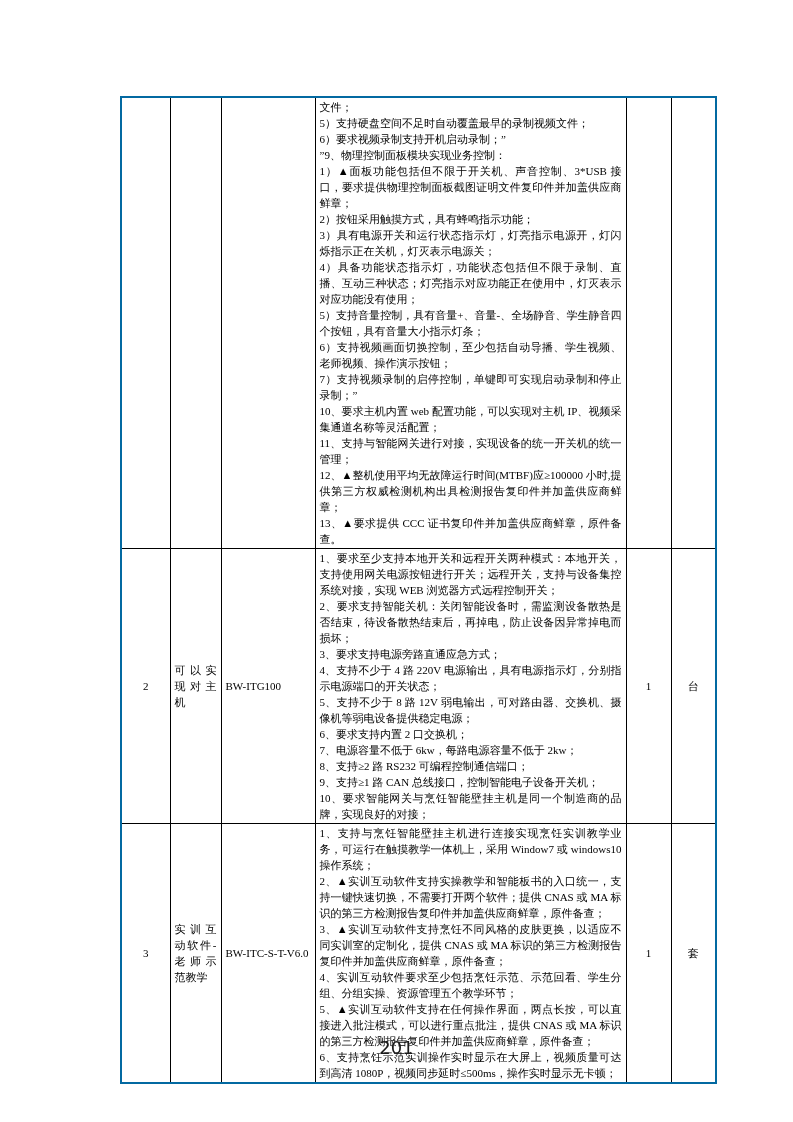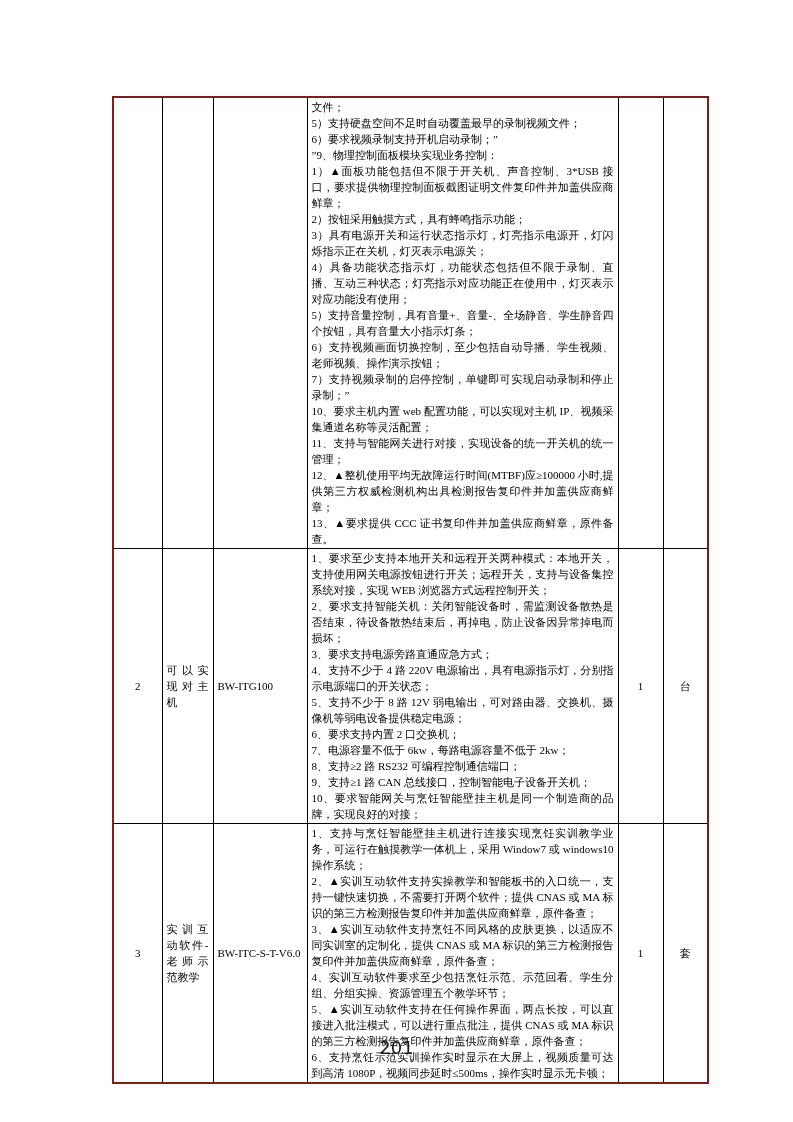--- a/index.html
+++ b/index.html
@@ -10,26 +10,26 @@
     width: 793px;
     height: 1122px;
     background: #ffffff;
     position: relative;
     font-family: "Liberation Serif", "DejaVu Serif", serif;
     color: #000000;
     overflow: hidden;
   }
   table.doc-table {
     position: absolute;
-    left: 112px;
+    left: 120px;
     top: 96px;
     width: 595px;
     border-collapse: collapse;
     table-layout: fixed;
-    border: 2px solid #7f1d1d;
+    border: 2px solid #0369a1;
   }
   table.doc-table td {
     border: 1px solid #000000;
     font-size: 11px;
     line-height: 16px;
     vertical-align: middle;
     padding: 1px 4px;
     overflow: hidden;
   }
   td.c-seq {

